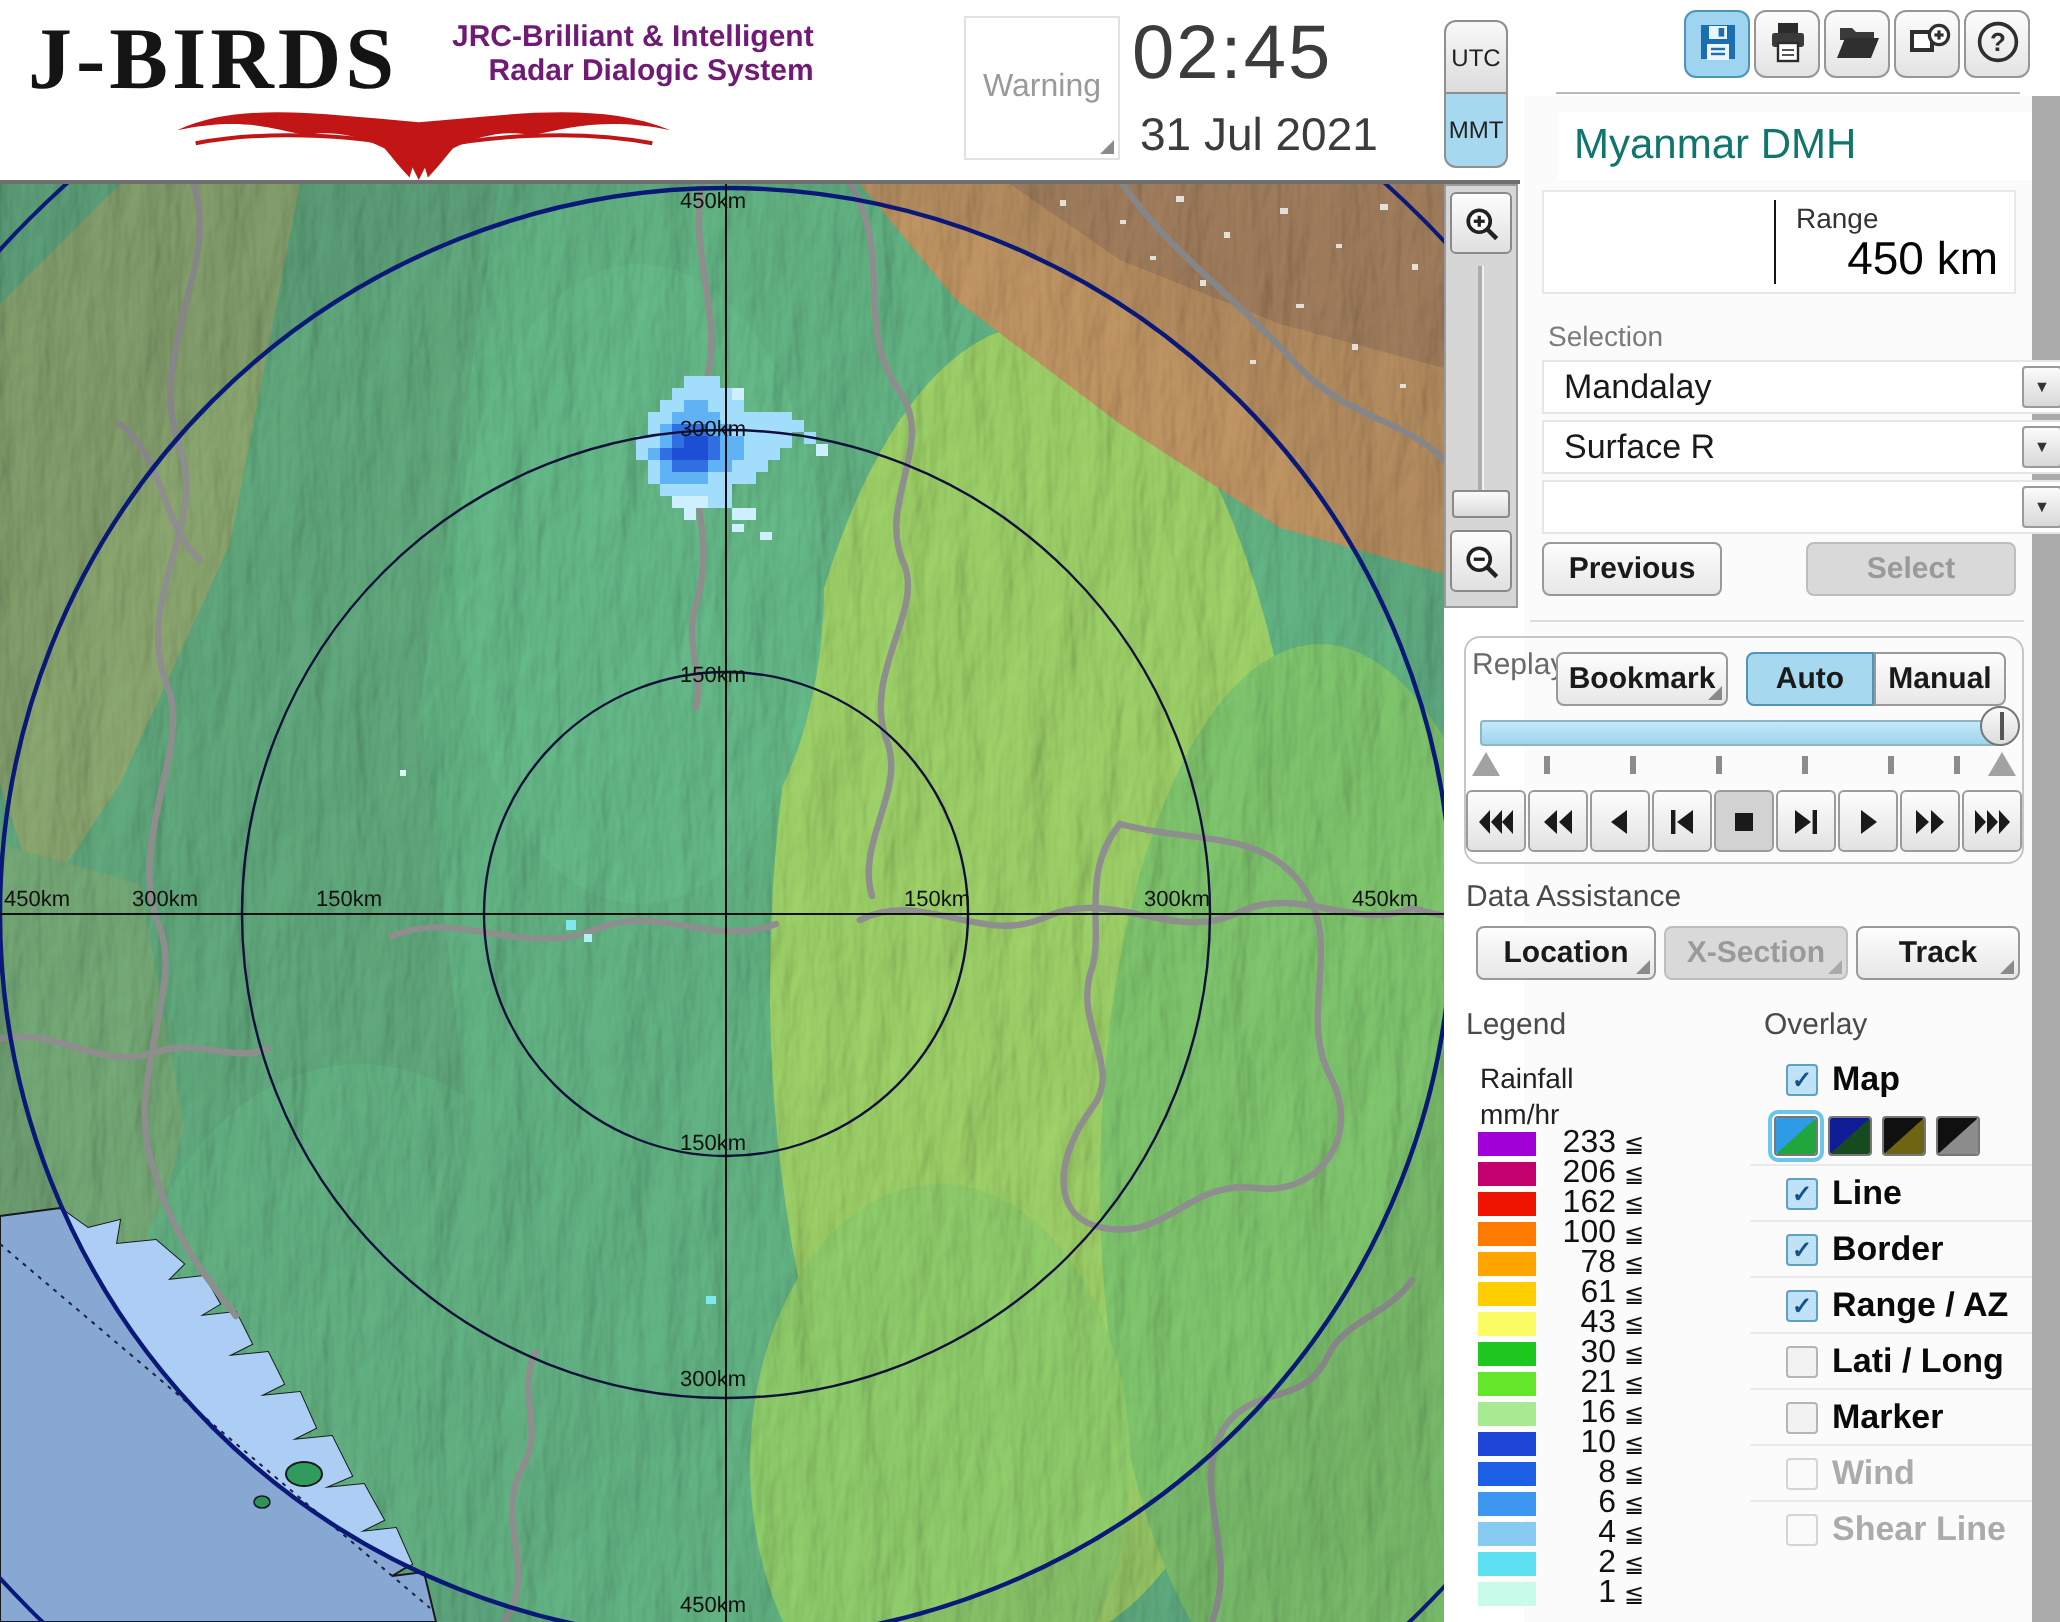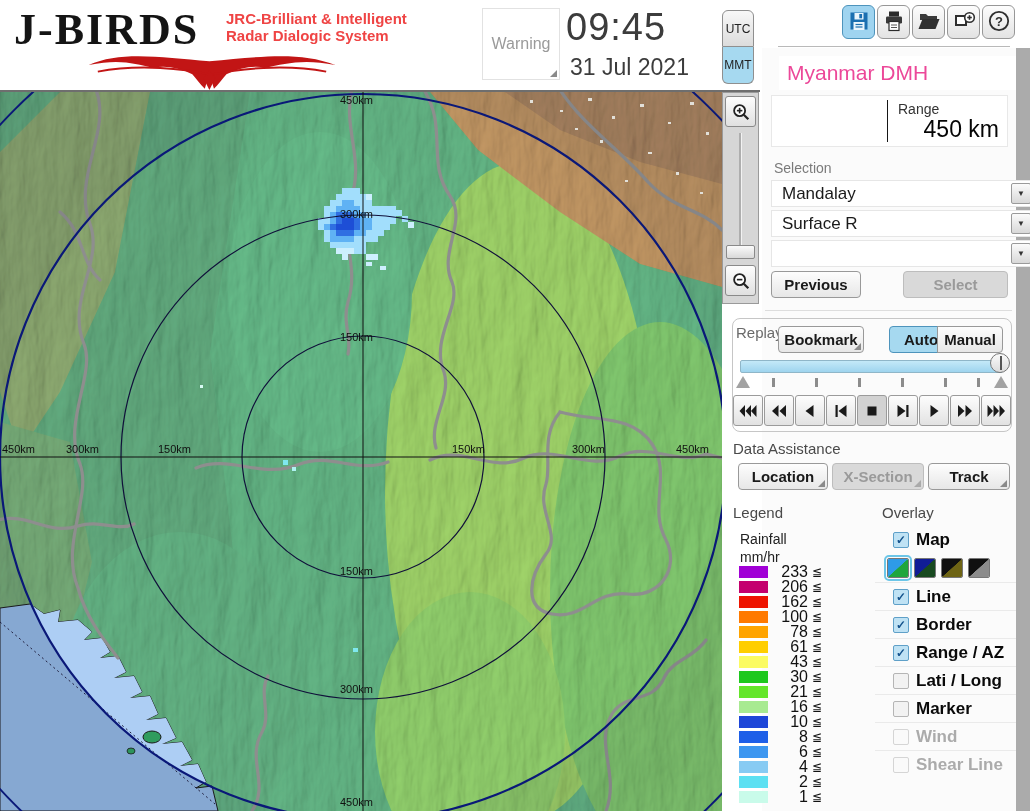--- a/index.html
+++ b/index.html
@@ -5,22 +5,22 @@
   html,body{margin:0;padding:0;background:#fff;}
   *{box-sizing:border-box;}
   .app{position:relative;width:1030px;height:811px;overflow:hidden;background:#fff;
        font-family:"Liberation Sans",sans-serif;-webkit-font-smoothing:antialiased;}
   
   .header{position:absolute;left:0;top:0;width:1030px;height:92px;background:#fff;}
   .header-rule{position:absolute;left:0;top:90px;width:760px;height:2px;background:#6e6e6e;}
   .logo{position:absolute;left:8px;top:2px;width:420px;height:88px;}
   .logo-title{position:absolute;left:6px;top:2px;font-family:"Liberation Serif",serif;
               font-weight:700;font-size:44px;letter-spacing:2px;color:#141414;}
-  .logo-sub{position:absolute;left:218px;top:8px;color:#ef4444;font-weight:700;
-            font-size:15px;line-height:17px;white-space:nowrap;}
+  .logo-sub{position:absolute;left:218px;top:8px;color:#701a75;font-weight:700;
+            font-size:15px;line-height:17px;white-space:nowrap;text-align:right;}
   .eagle{position:absolute;left:14px;top:46px;}
   .warning-btn{position:absolute;left:482px;top:8px;width:78px;height:72px;background:#fff;
                border:1px solid #e2e2e2;display:flex;align-items:center;justify-content:center;
                color:#9a9a9a;font-size:16px;}
   .corner-tri{position:absolute;right:2px;bottom:2px;width:0;height:0;
               border-left:7px solid transparent;border-bottom:7px solid #8a8a8a;}
   .clock-time{position:absolute;left:566px;top:6px;font-size:38px;color:#3c3c3c;letter-spacing:1px;}
   .clock-date{position:absolute;left:570px;top:54px;font-size:23px;color:#3c3c3c;}
   .tz{position:absolute;left:722px;top:10px;width:32px;}
   .tz-btn{width:32px;height:37px;display:flex;align-items:center;justify-content:center;
@@ -34,42 +34,42 @@
           justify-content:center;padding:0;}
   .tb-btn.active{background:#9fd4f0;border-color:#4e94bc;}
   .panel-rule{position:absolute;left:778px;top:46px;width:232px;height:1px;background:#b9b9b9;}
   .collapse-tab{position:absolute;left:1004px;top:50px;width:13px;height:26px;background:#cecece;
                 border:1px solid #9a9a9a;border-right:none;border-radius:4px 0 0 4px;
                 display:flex;align-items:center;justify-content:center;color:#555;font-size:9px;}
   .side-strip{position:absolute;left:1016px;top:48px;width:14px;height:763px;background:#ababab;}
   
   .rpanel{position:absolute;left:762px;top:48px;width:254px;height:763px;background:#fbfbfb;}
   .station{position:absolute;left:17px;top:8px;width:237px;height:34px;background:#fff;
-           font-size:21px;color:#ec4899;display:flex;align-items:center;padding-left:8px;}
+           font-size:21px;color:#0f766e;display:flex;align-items:center;padding-left:8px;}
   .range-box{position:absolute;left:9px;top:47px;width:237px;height:52px;background:#fff;
              border:1px solid #e8e8e8;}
   .range-div{position:absolute;left:115px;top:4px;bottom:4px;width:1px;background:#161616;}
   .range-label{position:absolute;left:126px;top:5px;font-size:14px;color:#333;}
   .range-value{position:absolute;right:8px;bottom:3px;font-size:23px;color:#050505;}
   .sel-label{position:absolute;left:12px;top:112px;font-size:14px;color:#7a7a7a;}
   .dd-row{position:absolute;left:9px;width:263px;height:27px;background:#fff;border:1px solid #e6e6e6;}
   .dd-text{position:absolute;left:10px;top:3px;font-size:17px;color:#1a1a1a;}
   .dd-btn{position:absolute;right:2px;top:2px;width:20px;height:21px;border:1px solid #9a9a9a;
           border-radius:2px;background:linear-gradient(#fbfbfb,#d8d8d8);display:flex;
           align-items:center;justify-content:center;font-size:8px;color:#333;padding:0;}
   .btn{border:1px solid #999;border-radius:4px;background:linear-gradient(#fdfdfd,#e7e7e7);
        font-size:15px;font-weight:700;color:#1a1a1a;position:absolute;height:27px;
        display:flex;align-items:center;justify-content:center;font-family:"Liberation Sans",sans-serif;}
   .btn.disabled{background:#d9d9d9;border-color:#bdbdbd;color:#9a9a9a;}
   .sep1{position:absolute;left:3px;top:262px;width:247px;height:1px;background:#ddd;}
   
   .replay-box{position:absolute;left:-30px;top:270px;width:280px;height:114px;
               border:1px solid #c6c6c6;border-radius:8px;}
   .replay-label{position:absolute;left:-26px;top:276px;font-size:15px;color:#6a6a6a;}
-  .seg-active{background:#a6d9f0 !important;border-color:#4e94bc !important;margin-left:16px;}
+  .seg-active{background:#a6d9f0 !important;border-color:#4e94bc !important;}
   .slider-track{position:absolute;left:-22px;top:312px;width:263px;height:13px;border:1px solid #8fb6c8;
                 border-radius:2px;background:linear-gradient(#c4e9f8,#9ed4ee);}
   .slider-handle{position:absolute;left:228px;top:305px;width:20px;height:20px;border-radius:50%;
                  border:1px solid #777;background:linear-gradient(#fafafa,#dcdcdc);}
   .slider-handle::after{content:"";position:absolute;left:9px;top:2px;width:2px;height:14px;background:#555;}
   .tickrow{position:absolute;left:-26px;top:328px;width:272px;height:13px;}
   .tick{position:absolute;top:2px;width:3px;height:9px;background:#8c8c8c;}
   .tri-marker{position:absolute;top:0;width:0;height:0;border-left:7px solid transparent;
               border-right:7px solid transparent;border-bottom:12px solid #a2a2a2;}
   .pb-row{position:absolute;left:-29px;top:347px;display:flex;gap:1px;}
@@ -132,21 +132,21 @@
         <path d="M16 36 C 80 24, 150 32, 184 40" stroke="#c21515" stroke-width="3" fill="none"></path>
         <path d="M364 36 C 300 24, 230 32, 192 40" stroke="#c21515" stroke-width="3" fill="none"></path>
       </svg>
     </div>
 
     <div class="warning-btn">
       <span>Warning</span>
       <span class="corner-tri"></span>
     </div>
 
-    <div class="clock-time">09:45</div>
+    <div class="clock-time">02:45</div>
     <div class="clock-date">31 Jul 2021</div>
 
     <div class="tz">
       <button class="tz-btn top">UTC</button>
       <button class="tz-btn bottom">MMT</button>
     </div>
 
     <div class="toolbar">
         <button class="tb-btn active">
           <span><svg width="24" height="24" viewBox="0 0 24 24">

